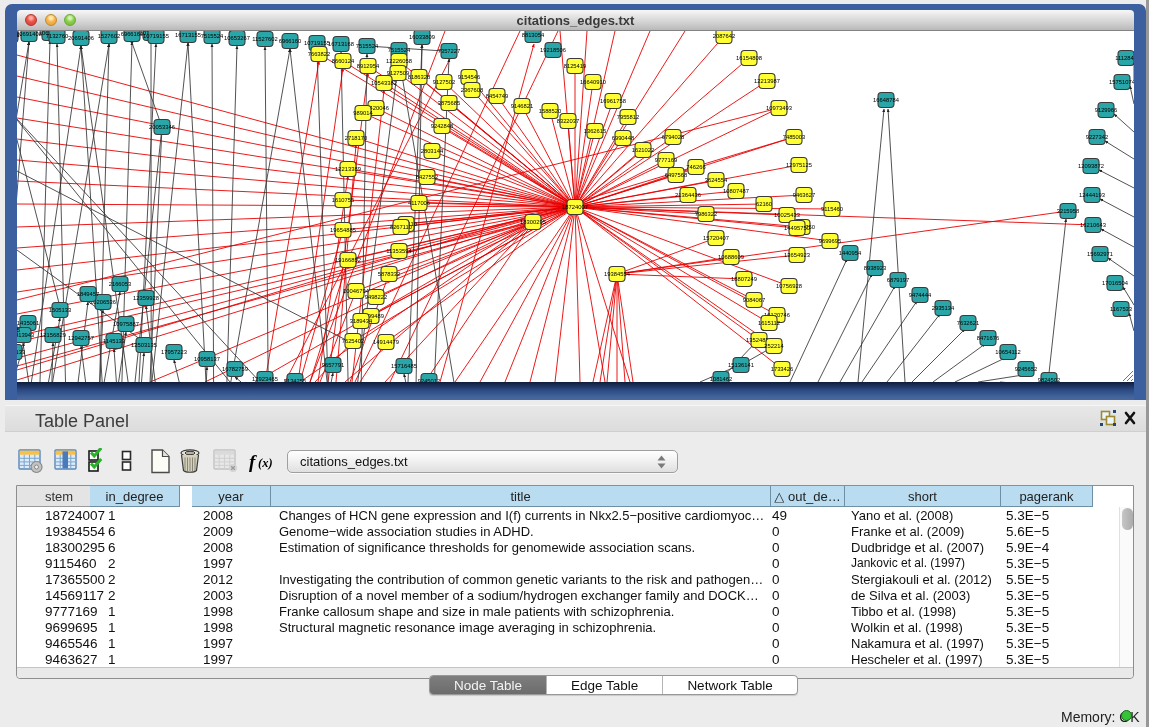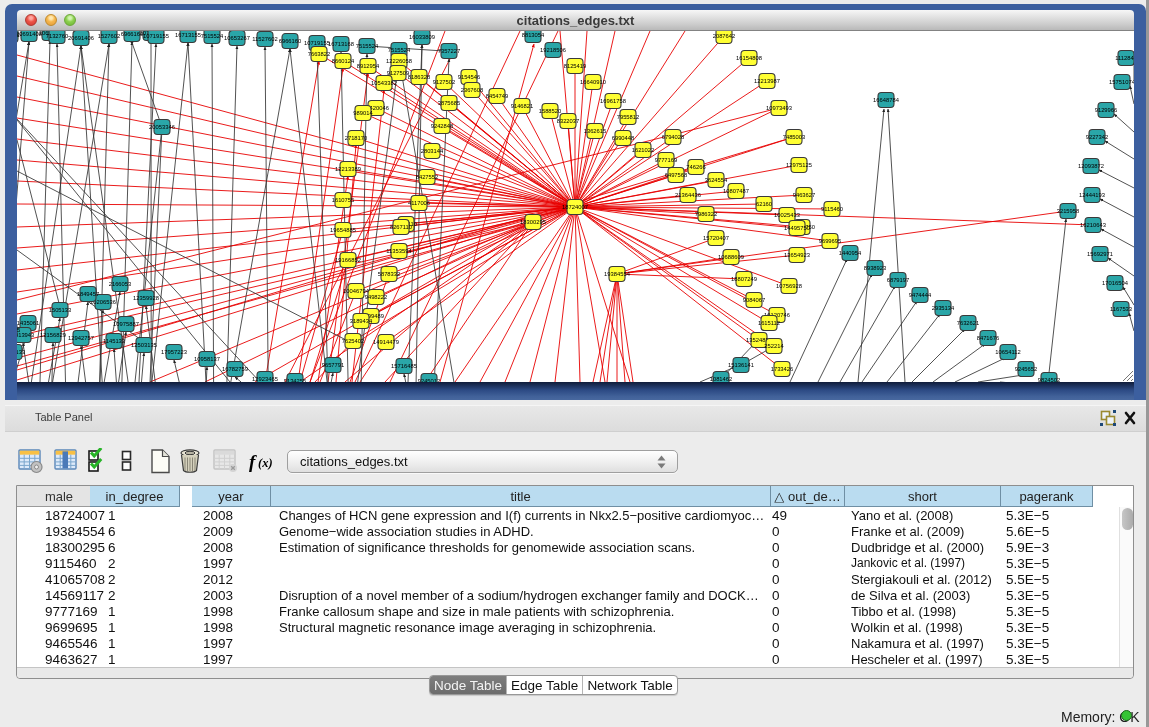--- a/index.html
+++ b/index.html
@@ -6,32 +6,32 @@
 #frame{left:5px;top:4px;width:1141px;height:396px;background:#3c5f9f;border-radius:7px 7px 0 0}
 #titlebar{left:17px;top:10px;width:1117px;height:21px;background:linear-gradient(#f7f7f7,#cdcdcd 70%,#b9b9b9);border-bottom:1px solid #838383;border-radius:4px 4px 0 0}
 .tl{width:12px;height:12px;border-radius:50%;top:14px}
 #tlr{left:25px;background:radial-gradient(circle at 50% 30%,#ffa8a0 15%,#ec5448 45%,#d03830);border:1px solid #b03a32}
 #tly{left:45px;background:radial-gradient(circle at 50% 30%,#ffe9b0 15%,#f6b64c 45%,#e09a38);border:1px solid #c08b2d}
 #tlg{left:64px;background:radial-gradient(circle at 50% 30%,#d2f4b2 15%,#8cd04e 45%,#6cb434);border:1px solid #6da83a}
 #wtitle{left:17px;top:13px;width:1117px;text-align:center;font-size:13px;font-weight:bold;color:#3a3a3a}
 #canvas{left:17px;top:31px;width:1117px;height:351px;background:#fff;overflow:hidden}
 #undershadow{left:17px;top:382px;width:1117px;height:18px;background:linear-gradient(#101c3a,#2c4a84 45%,#416199 80%,#48689f)}
 #tpheader{left:5px;top:405px;width:1141px;height:27px;background:linear-gradient(#e8e8e8,#dcdcdc);border-top:1px solid #f5f5f5;border-bottom:1px solid #cfcfcf}
-#tptitle{left:35px;top:411px;font-size:11px;color:#3c3c3c}
+#tptitle{left:35px;top:411px;font-size:18px;color:#3c3c3c}
 #dropdown{left:287px;top:450px;width:391px;height:23px;border:1px solid #9f9f9f;border-radius:5px;background:linear-gradient(#ffffff,#ededed 60%,#dfdfdf);box-shadow:0 1px 0 rgba(255,255,255,.7)}
 #ddtext{left:300px;top:454px;font-size:13px;color:#111}
 #tablebox{left:16px;top:485px;width:1118px;height:194px;border:1px solid #8e8e8e;border-radius:0 0 4px 4px;background:#fff}
 #thead{left:0;top:0;width:1076px;height:21px}
 .th{position:absolute;top:0;height:21px;background:#badcf0;border-right:1px solid #6f8fa4;border-bottom:1px solid #6f8fa4;font-size:13px;color:#222;text-align:center;line-height:21px}
 .trow{position:absolute;font-size:13.5px;color:#101010;white-space:nowrap}
 #vsb{left:1102px;top:21px;width:14px;height:160px;background:#fafafa;border-left:1px solid #e0e0e0}
 #vthumb{left:2px;top:1px;width:11px;height:22px;background:linear-gradient(90deg,#c6c6c6,#ababab);border-radius:6px}
 #hsb{left:0px;top:181px;width:1116px;height:11px;background:#e9e9e9;border-top:1px solid #c4c4c4;border-radius:0 0 4px 4px}
 #tabs{left:429px;top:675px;height:20px;border:1px solid #989898;border-radius:4px;background:#fff;overflow:hidden;box-shadow:0 1px 1px rgba(0,0,0,.15)}
-.tab{float:left;height:20px;line-height:19px;font-size:13.5px;padding:0 4px;color:#111}
+.tab{float:left;height:20px;line-height:19px;font-size:13.5px;padding:0 24px;color:#111}
 .tabsel{background:linear-gradient(#7e7e7e,#6a6a6a);color:#f4f4f4}
 .tsep{float:left;width:1px;height:20px;background:#b5b5b5}
 #memtxt{left:1061px;top:709px;font-size:14px;color:#222}
 #memdot{left:1121px;top:710px;width:11px;height:11px;border-radius:50%;background:#35c435;border:1.5px solid #1d661d}
 #redge{left:1146px;top:0;width:3px;height:727px;background:#989898}
 </style></head><body>
 <div class="abs" id="frame"></div>
 <div class="abs" id="titlebar"></div>
 <div class="abs tl" id="tlr" style="position:absolute"></div>
 <div class="abs tl" id="tly" style="position:absolute"></div>
@@ -631,21 +631,21 @@
     <text x="240" y="19" font-size="12.5" font-style="italic" font-weight="bold" font-family="Liberation Serif,serif" fill="#000">(x)</text>
   </svg>
 <div class="abs" id="dropdown"></div>
 <div class="abs" id="ddtext">citations_edges.txt</div>
 <svg class="abs" style="left:655px;top:455px" width="13" height="14" viewBox="0 0 13 14">
 <path d="M6.5 0.5 L10.5 5.5 L2.5 5.5 Z" fill="#7a7a7a"></path>
     <path d="M6.5 13.5 L10.5 8.5 L2.5 8.5 Z" fill="#7a7a7a"></path>
   </svg>
 <div class="abs" id="tablebox">
 <div class="abs" id="thead">
-      <div class="th" style="left:0px;width:85px;background:#e4e4e4;border-right:1px solid #9a9a9a;border-bottom:1px solid #9a9a9a;color:#333">male</div>
+      <div class="th" style="left:0px;width:85px;background:#e4e4e4;border-right:1px solid #9a9a9a;border-bottom:1px solid #9a9a9a;color:#333">stem</div>
       <div class="th" style="left:73px;width:90px">in_degree</div>
       <div class="th" style="left:175px;width:79px">year</div>
       <div class="th" style="left:254px;width:500px">title</div>
       <div class="th" style="left:754px;width:74px">△ out_de…</div>
       <div class="th" style="left:828px;width:156px">short</div>
       <div class="th" style="left:984px;width:92px">pagerank</div>
     </div>
 <div class="trow" style="left:28px;top:22px">18724007</div>
     <div class="trow" style="left:91px;top:22px">1</div>
     <div class="trow" style="left:186px;top:22px">2008</div>
@@ -658,31 +658,32 @@
     <div class="trow" style="left:186px;top:38px">2009</div>
     <div class="trow" style="left:262px;top:38px;width:489px;overflow:hidden;font-size:13px">Genome−wide association studies in ADHD.</div>
     <div class="trow" style="left:755px;top:38px">0</div>
     <div class="trow" style="left:834px;top:38px;font-size:13px">Franke et al. (2009)</div>
     <div class="trow" style="left:989px;top:38px">5.6E−5</div>
     <div class="trow" style="left:28px;top:54px">18300295</div>
     <div class="trow" style="left:91px;top:54px">6</div>
     <div class="trow" style="left:186px;top:54px">2008</div>
     <div class="trow" style="left:262px;top:54px;width:489px;overflow:hidden;font-size:13px">Estimation of significance thresholds for genomewide association scans.</div>
     <div class="trow" style="left:755px;top:54px">0</div>
-    <div class="trow" style="left:834px;top:54px;font-size:13px">Dudbridge et al. (2000)</div>
-    <div class="trow" style="left:989px;top:54px">5.9E−3</div>
+    <div class="trow" style="left:834px;top:54px;font-size:13px">Dudbridge et al. (2007)</div>
+    <div class="trow" style="left:989px;top:54px">5.9E−4</div>
     <div class="trow" style="left:28px;top:70px">9115460</div>
     <div class="trow" style="left:91px;top:70px">2</div>
     <div class="trow" style="left:186px;top:70px">1997</div>
     <div class="trow" style="left:755px;top:70px">0</div>
     <div class="trow" style="left:834px;top:70px;font-size:12px">Jankovic et al. (1997)</div>
     <div class="trow" style="left:989px;top:70px">5.3E−5</div>
-    <div class="trow" style="left:28px;top:86px">41065708</div>
+    <div class="trow" style="left:28px;top:86px">17365500</div>
     <div class="trow" style="left:91px;top:86px">2</div>
     <div class="trow" style="left:186px;top:86px">2012</div>
+    <div class="trow" style="left:262px;top:86px;width:489px;overflow:hidden;font-size:13px">Investigating the contribution of common genetic variants to the risk and pathogen…</div>
     <div class="trow" style="left:755px;top:86px">0</div>
     <div class="trow" style="left:834px;top:86px;font-size:13px">Stergiakouli et al. (2012)</div>
     <div class="trow" style="left:989px;top:86px">5.5E−5</div>
     <div class="trow" style="left:28px;top:102px">14569117</div>
     <div class="trow" style="left:91px;top:102px">2</div>
     <div class="trow" style="left:186px;top:102px">2003</div>
     <div class="trow" style="left:262px;top:102px;width:489px;overflow:hidden;font-size:13px">Disruption of a novel member of a sodium/hydrogen exchanger family and DOCK…</div>
     <div class="trow" style="left:755px;top:102px">0</div>
     <div class="trow" style="left:834px;top:102px;font-size:13px">de Silva et al. (2003)</div>
     <div class="trow" style="left:989px;top:102px">5.3E−5</div>

